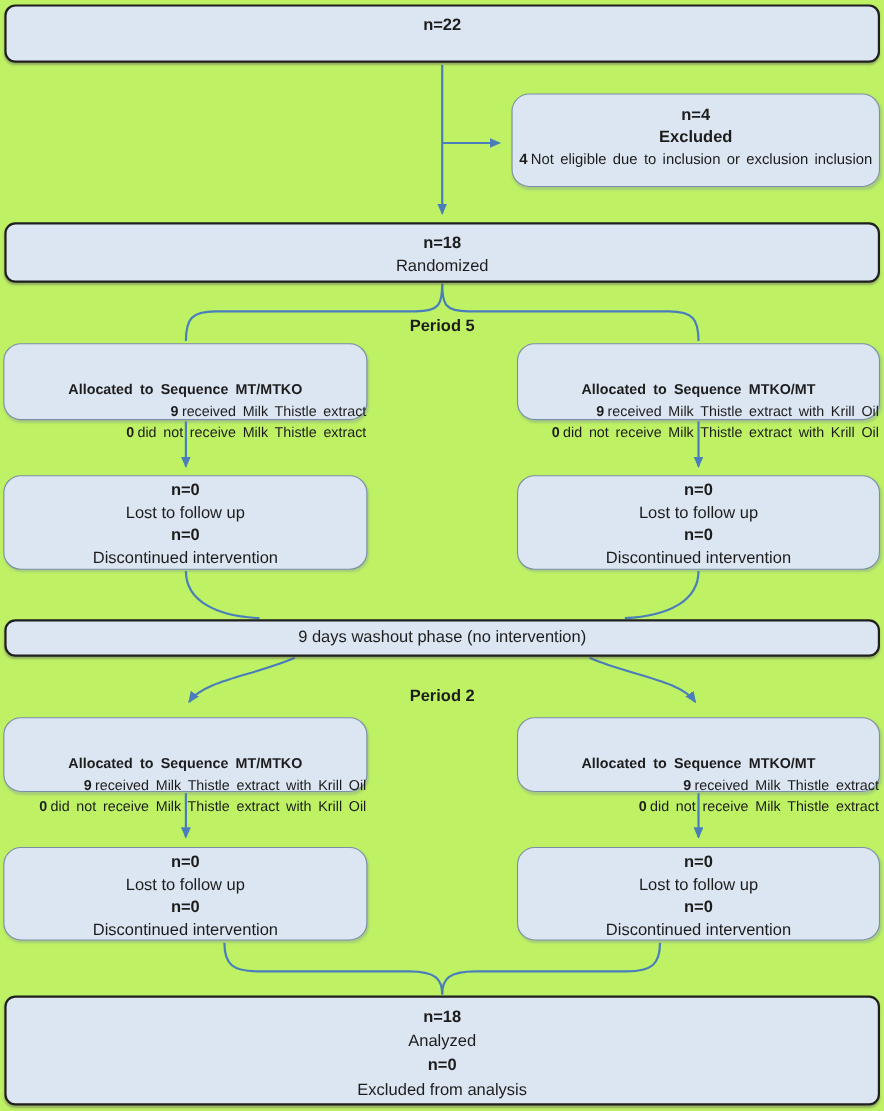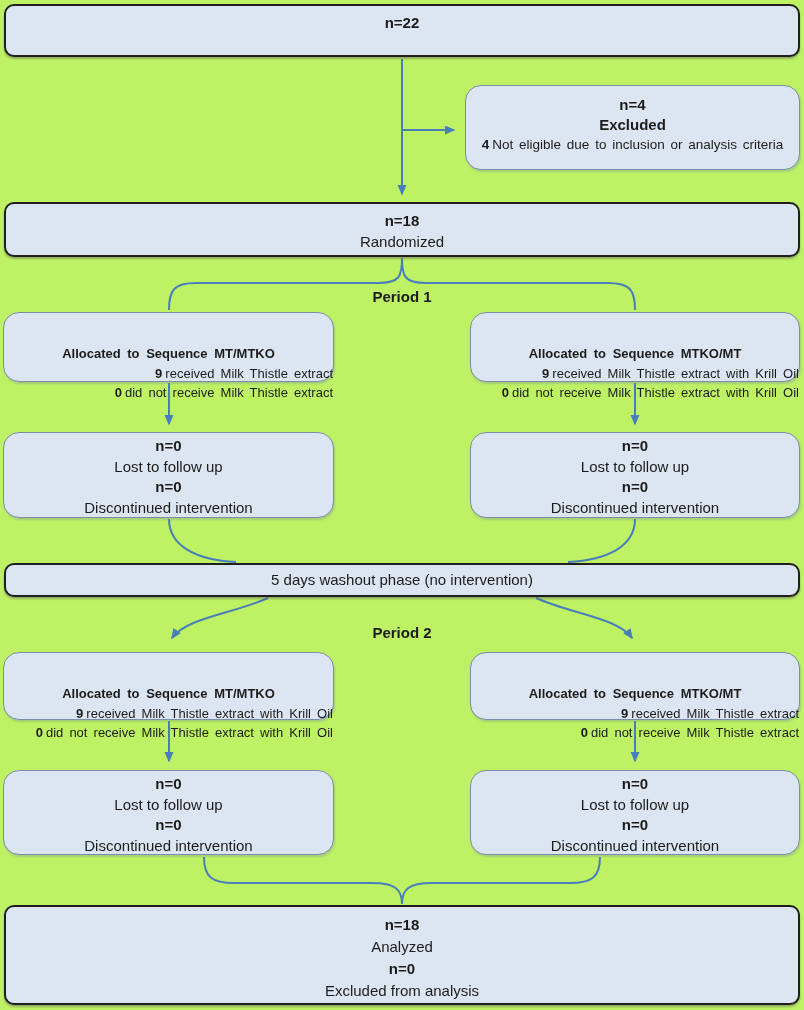--- a/index.html
+++ b/index.html
@@ -65,29 +65,29 @@
     </g>
   </svg>
 
   <div class="box dark center2" style="left:4px;top:4px;width:796px;height:53px;">
     <div class="hline b">n=22</div>
   </div>
 
   <div class="box lite" style="left:465px;top:85px;width:335px;height:85px;">
     <div class="excl-n">n=4</div>
     <div class="excl-title">Excluded</div>
-    <div class="excl-detail"><span class="num">4</span><span>Not eligible due to inclusion or analysis criteria</span></div>
+    <div class="excl-detail"><span class="num">4</span><span>Not eligible due to inclusion or exclusion inclusion</span></div>
   </div>
 
   <div class="box dark center2" style="left:4px;top:202px;width:796px;height:55px;">
     <div class="hline b">n=18</div>
     <div class="hline">Randomized</div>
   </div>
 
-  <div class="period-label" style="left:322px;top:288px;">Period 1</div>
+  <div class="period-label" style="left:322px;top:288px;">Period 5</div>
 
   <div class="box lite" style="left:3px;top:312px;width:331px;height:70px;">
     <div class="alloc-title">Allocated to Sequence MT/MTKO</div>
     <div class="alloc-detail"><span class="num">9</span><span>received Milk Thistle extract</span></div>
     <div class="alloc-detail"><span class="num">0</span><span>did not receive Milk Thistle extract</span></div>
   </div>
 
   <div class="box lite" style="left:470px;top:312px;width:330px;height:70px;">
     <div class="alloc-title">Allocated to Sequence MTKO/MT</div>
     <div class="alloc-detail"><span class="num">9</span><span>received Milk Thistle extract with Krill Oil</span></div>
@@ -101,21 +101,21 @@
     <div class="hline">Discontinued intervention</div>
   </div>
 
   <div class="box lite fu" style="left:470px;top:432px;width:330px;height:86px;">
     <div class="hline b">n=0</div>
     <div class="hline">Lost to follow up</div>
     <div class="hline b">n=0</div>
     <div class="hline">Discontinued intervention</div>
   </div>
 
-  <div class="box dark washout" style="left:4px;top:563px;width:796px;height:34px;">5 days washout phase (no intervention)</div>
+  <div class="box dark washout" style="left:4px;top:563px;width:796px;height:34px;">9 days washout phase (no intervention)</div>
 
   <div class="period-label" style="left:322px;top:624px;">Period 2</div>
 
   <div class="box lite" style="left:3px;top:652px;width:331px;height:68px;">
     <div class="alloc-title">Allocated to Sequence MT/MTKO</div>
     <div class="alloc-detail"><span class="num">9</span><span>received Milk Thistle extract with Krill Oil</span></div>
     <div class="alloc-detail"><span class="num">0</span><span>did not receive Milk Thistle extract with Krill Oil</span></div>
   </div>
 
   <div class="box lite" style="left:470px;top:652px;width:330px;height:68px;">

